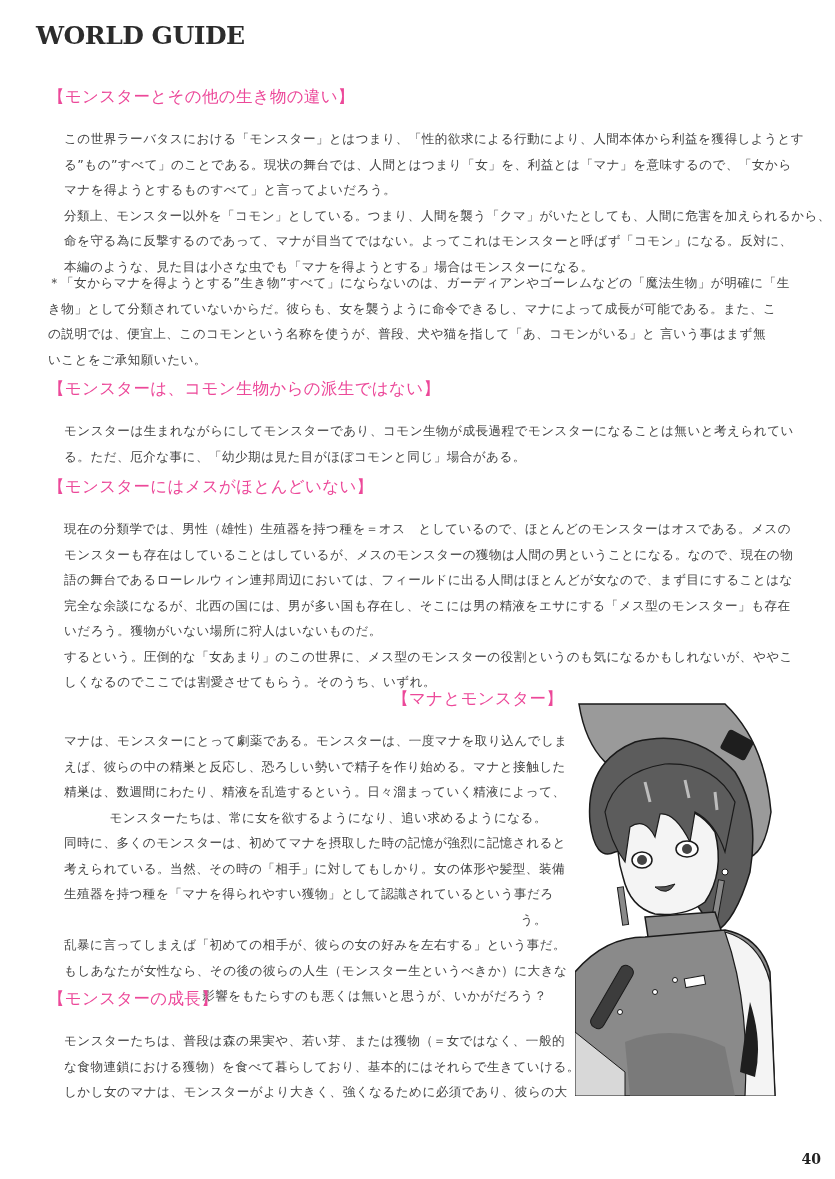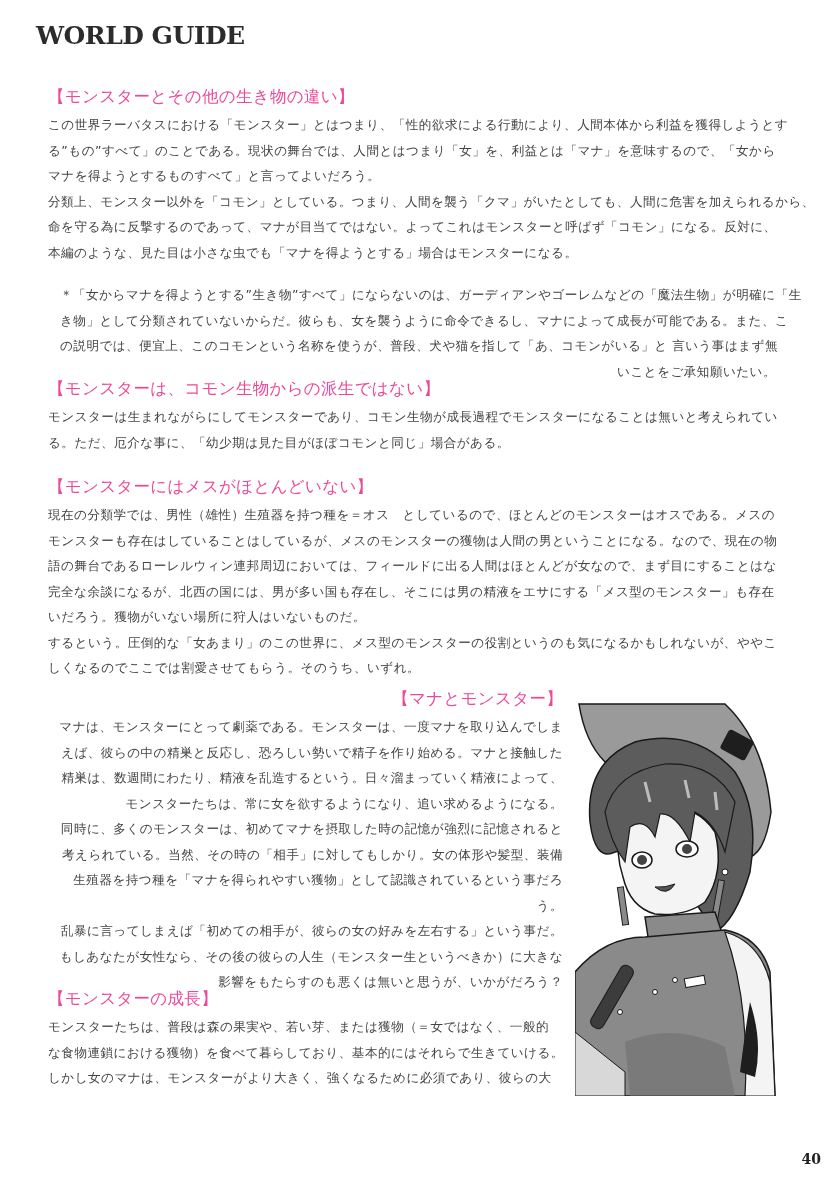--- a/index.html
+++ b/index.html
@@ -14,25 +14,25 @@
     font-weight: bold; font-size: 25px; letter-spacing: -0.5px;
     color: #2c2c2c;
     margin-top: 11px;
   }
   .section { position: absolute; left: 48px; }
   .section h2 {
     margin: 0 0 2px 0; font-weight: normal; font-size: 16.5px;
     color: #ec4899; line-height: 26px; letter-spacing: 0.3px;
   }
   .section p {
-    margin: 0; font-size: 12.6px; line-height: 25.5px; color: #444;
+    margin: 16px; font-size: 12.6px; line-height: 25.5px; color: #444;
     letter-spacing: 0.45px;
   }
   .line { display: block; white-space: nowrap; }
-  .note p { margin: 12px; text-align: right; }
+  .note p { margin: 0; }
   .illustration {
     position: absolute; left: 575px; top: 702px; width: 202px; height: 394px;
     overflow: hidden; background: #fff;
   }
   .page-number {
     position: absolute; right: 14px; bottom: 12px;
     font-family: "DejaVu Serif", "Liberation Serif", serif;
     font-weight: bold; font-size: 14px; color: #222;
   }
 </style>

